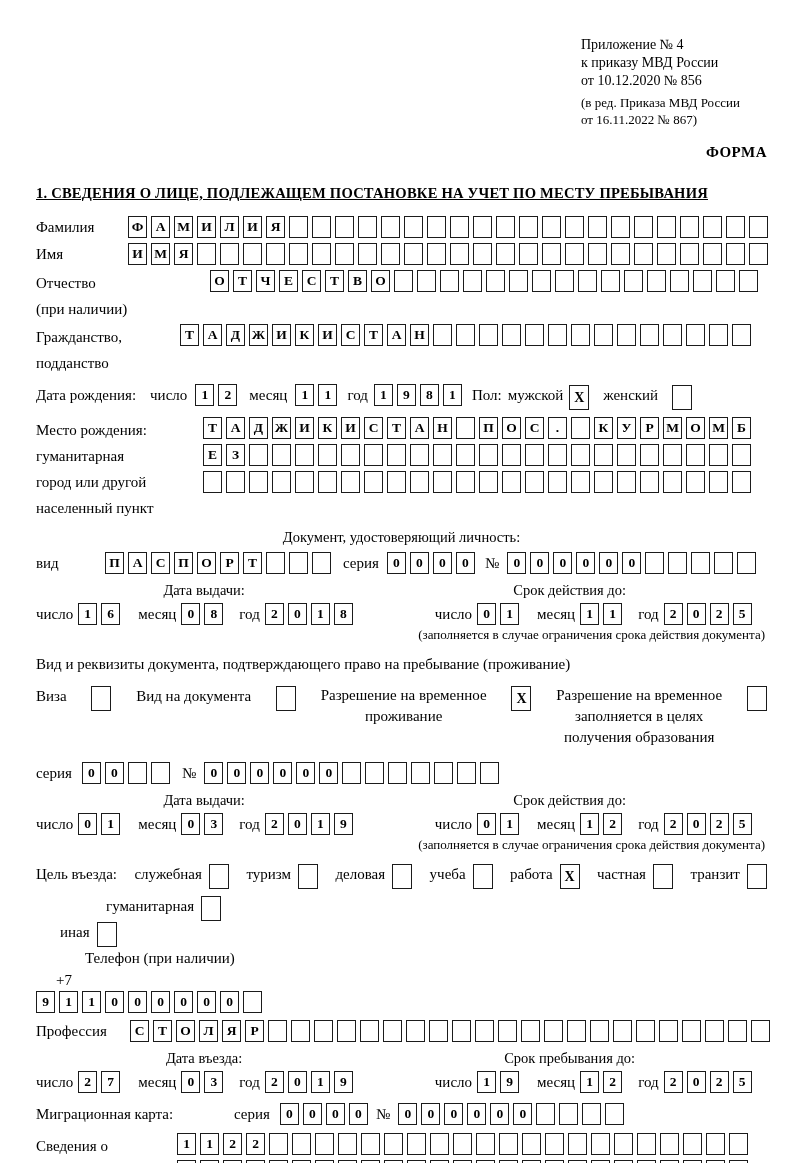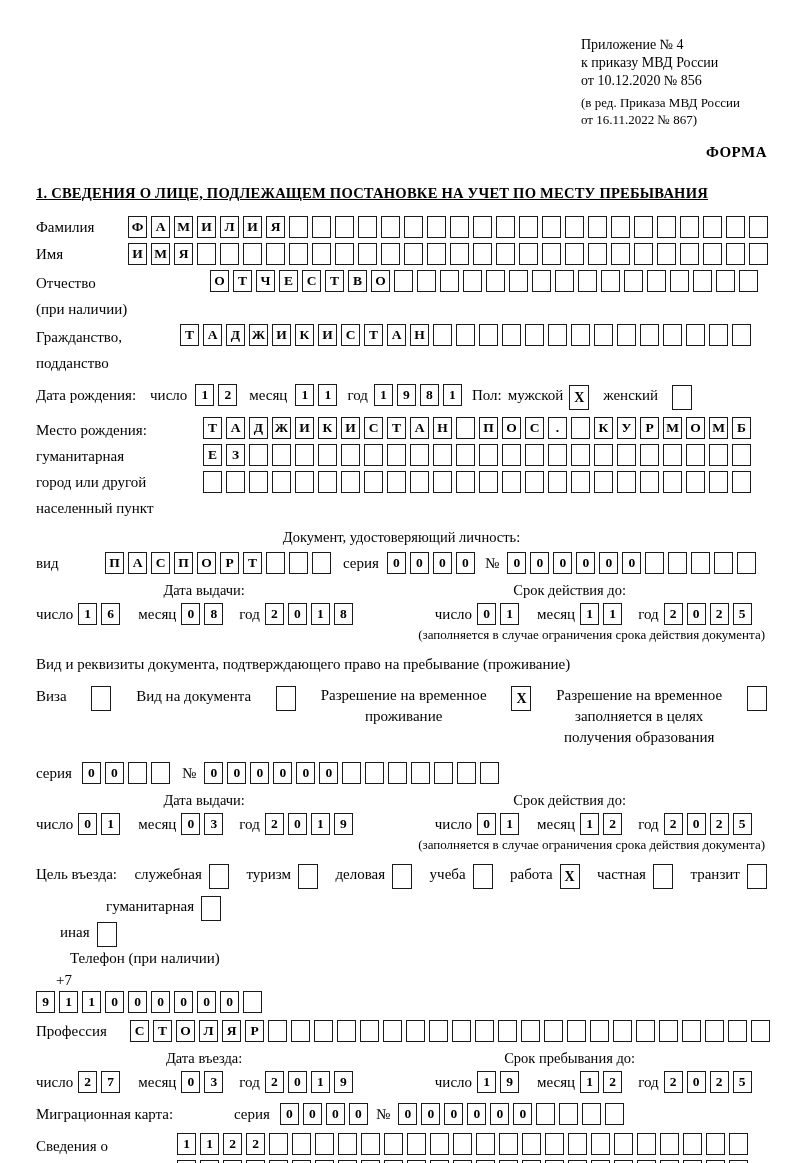--- a/index.html
+++ b/index.html
@@ -532,21 +532,21 @@
 
   <div class="purpose-row2">
     <span class="pair" style="margin-left:70px;">
         <span class="lbl">гуманитарная</span>
         <span class="cb"></span>
       </span>
     <span class="pair" style="margin-left:24px;">
         <span class="lbl">иная</span>
         <span class="cb"></span>
       </span>
-    <span class="lbl" style="margin-left:34px;">Телефон (при наличии)</span>
+    <span class="lbl" style="margin-left:49px;">Телефон (при наличии)</span>
     <span class="lbl" style="margin-left:20px;margin-right:8px;">+7</span>
     <span class="cells">
         <span class="cell">9</span>
         <span class="cell">1</span>
         <span class="cell">1</span>
         <span class="cell">0</span>
         <span class="cell">0</span>
         <span class="cell">0</span>
         <span class="cell">0</span>
         <span class="cell">0</span>

